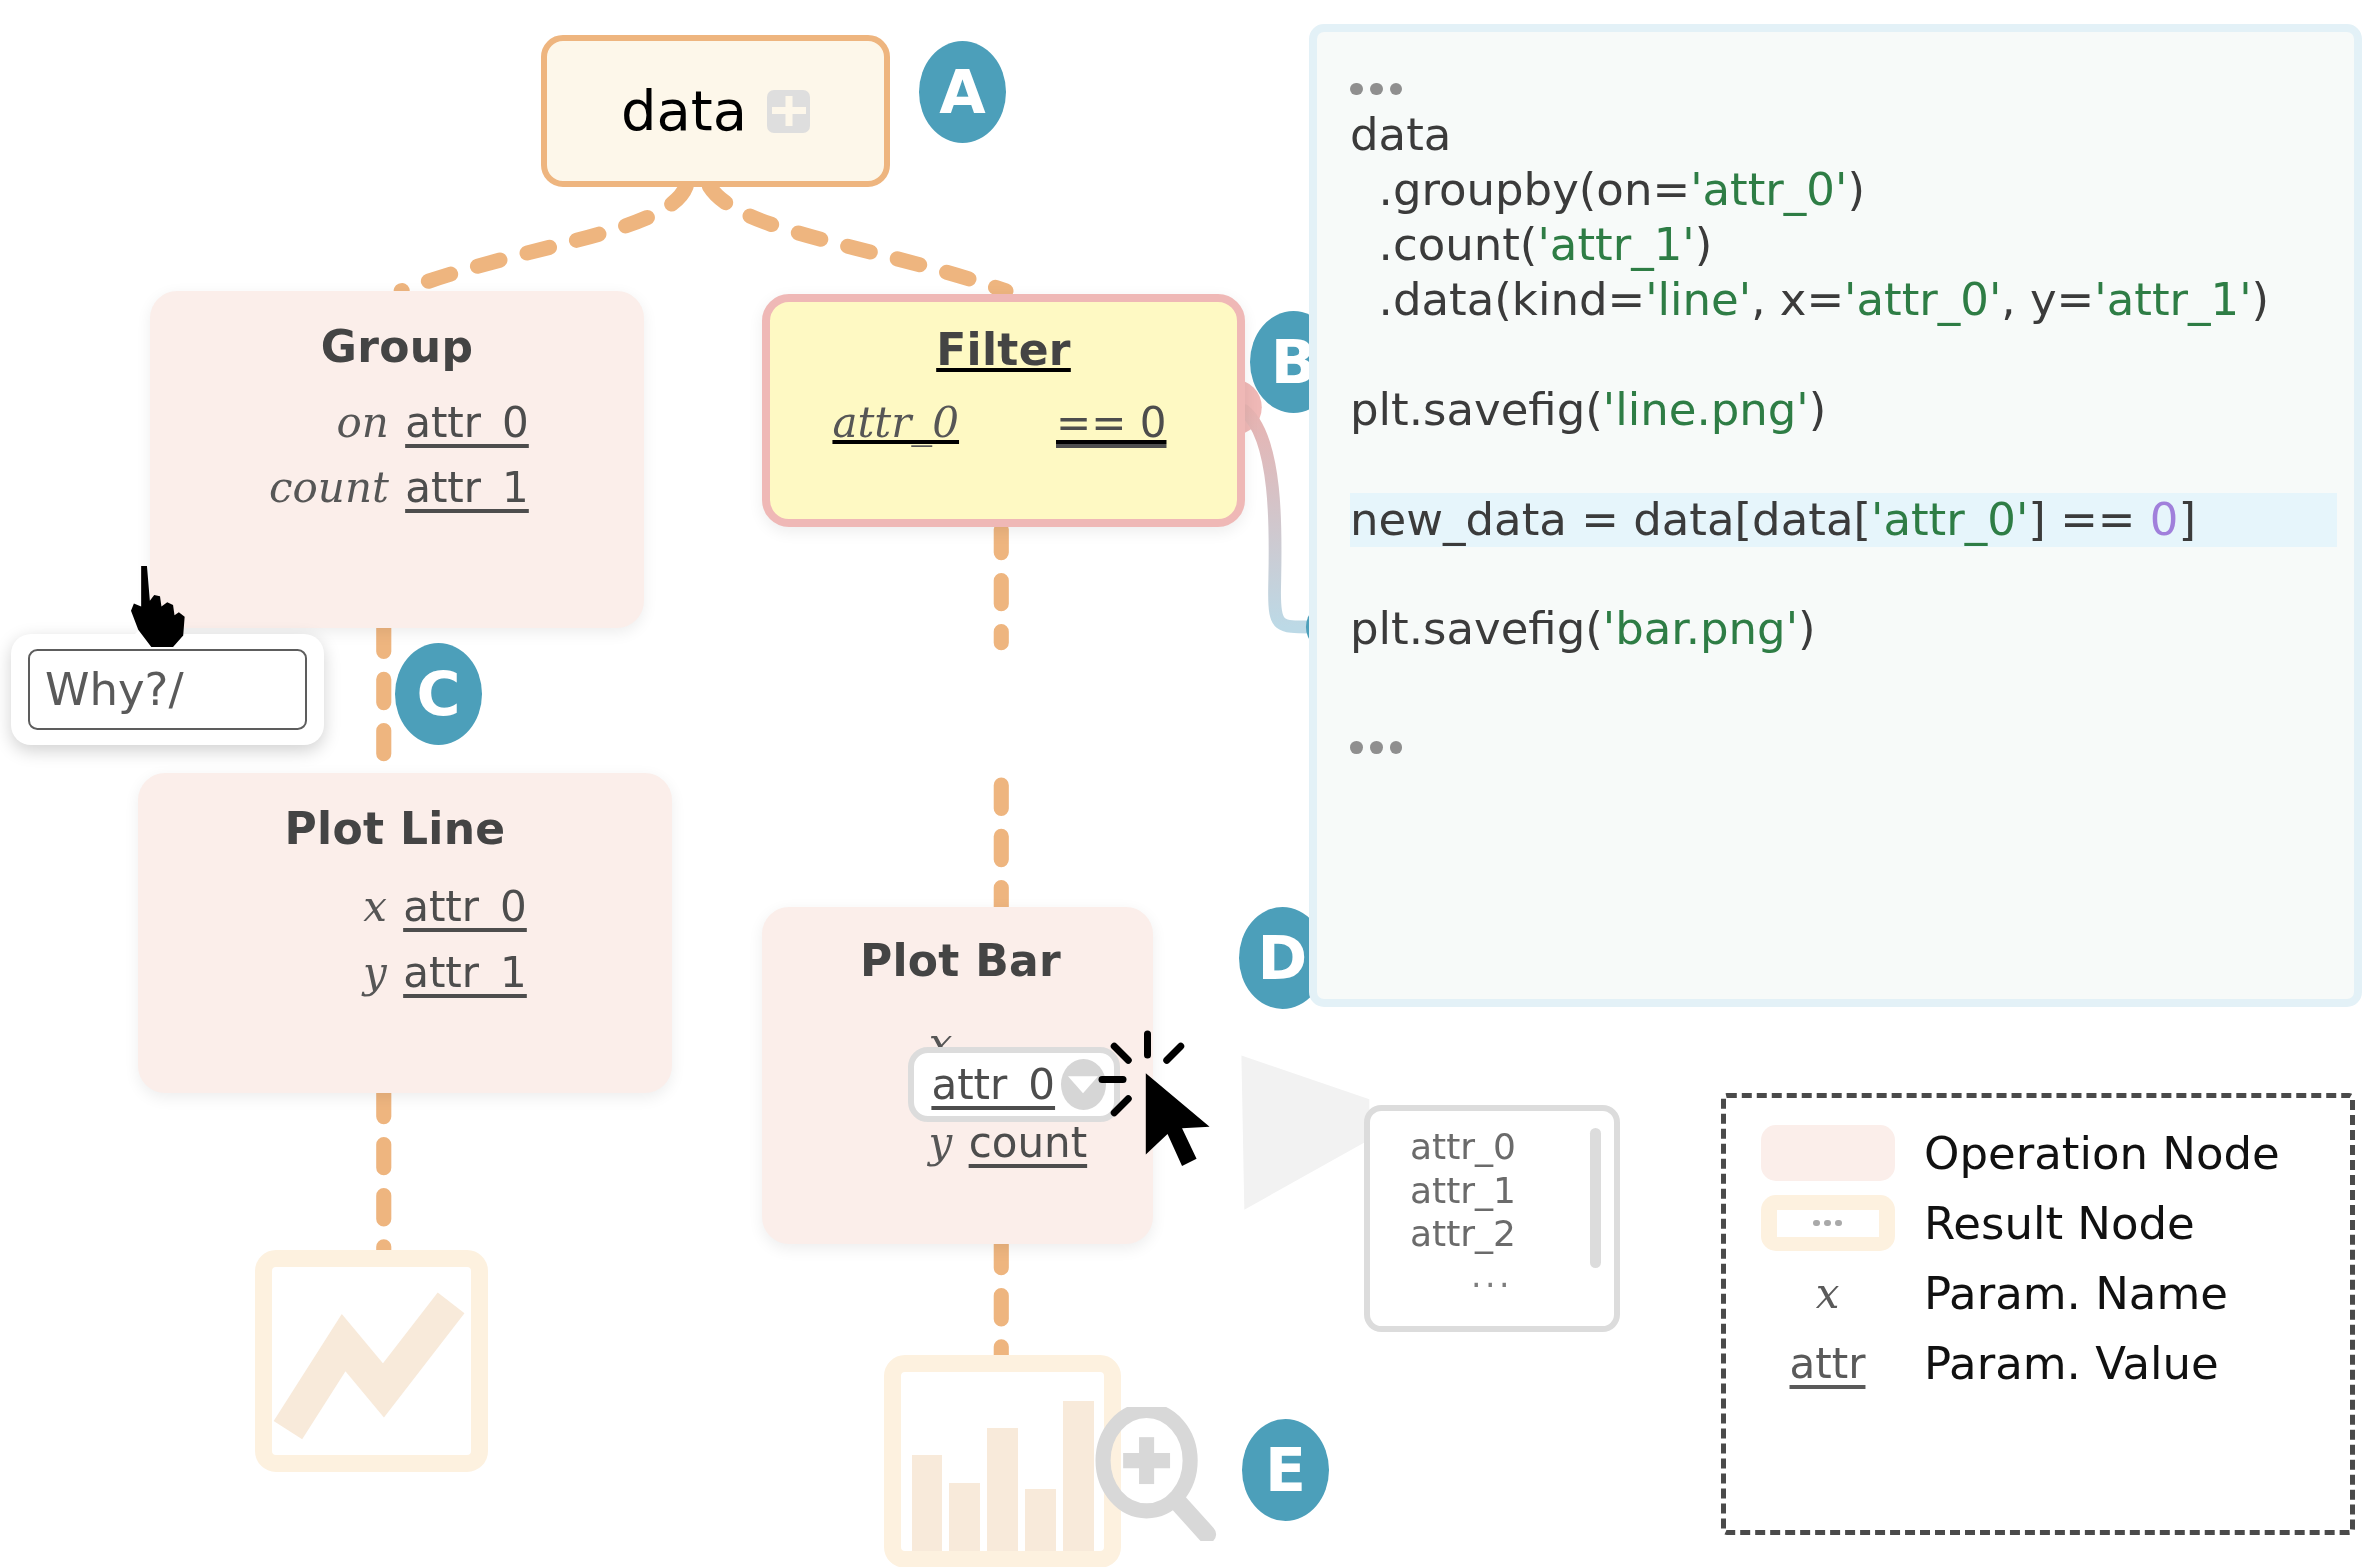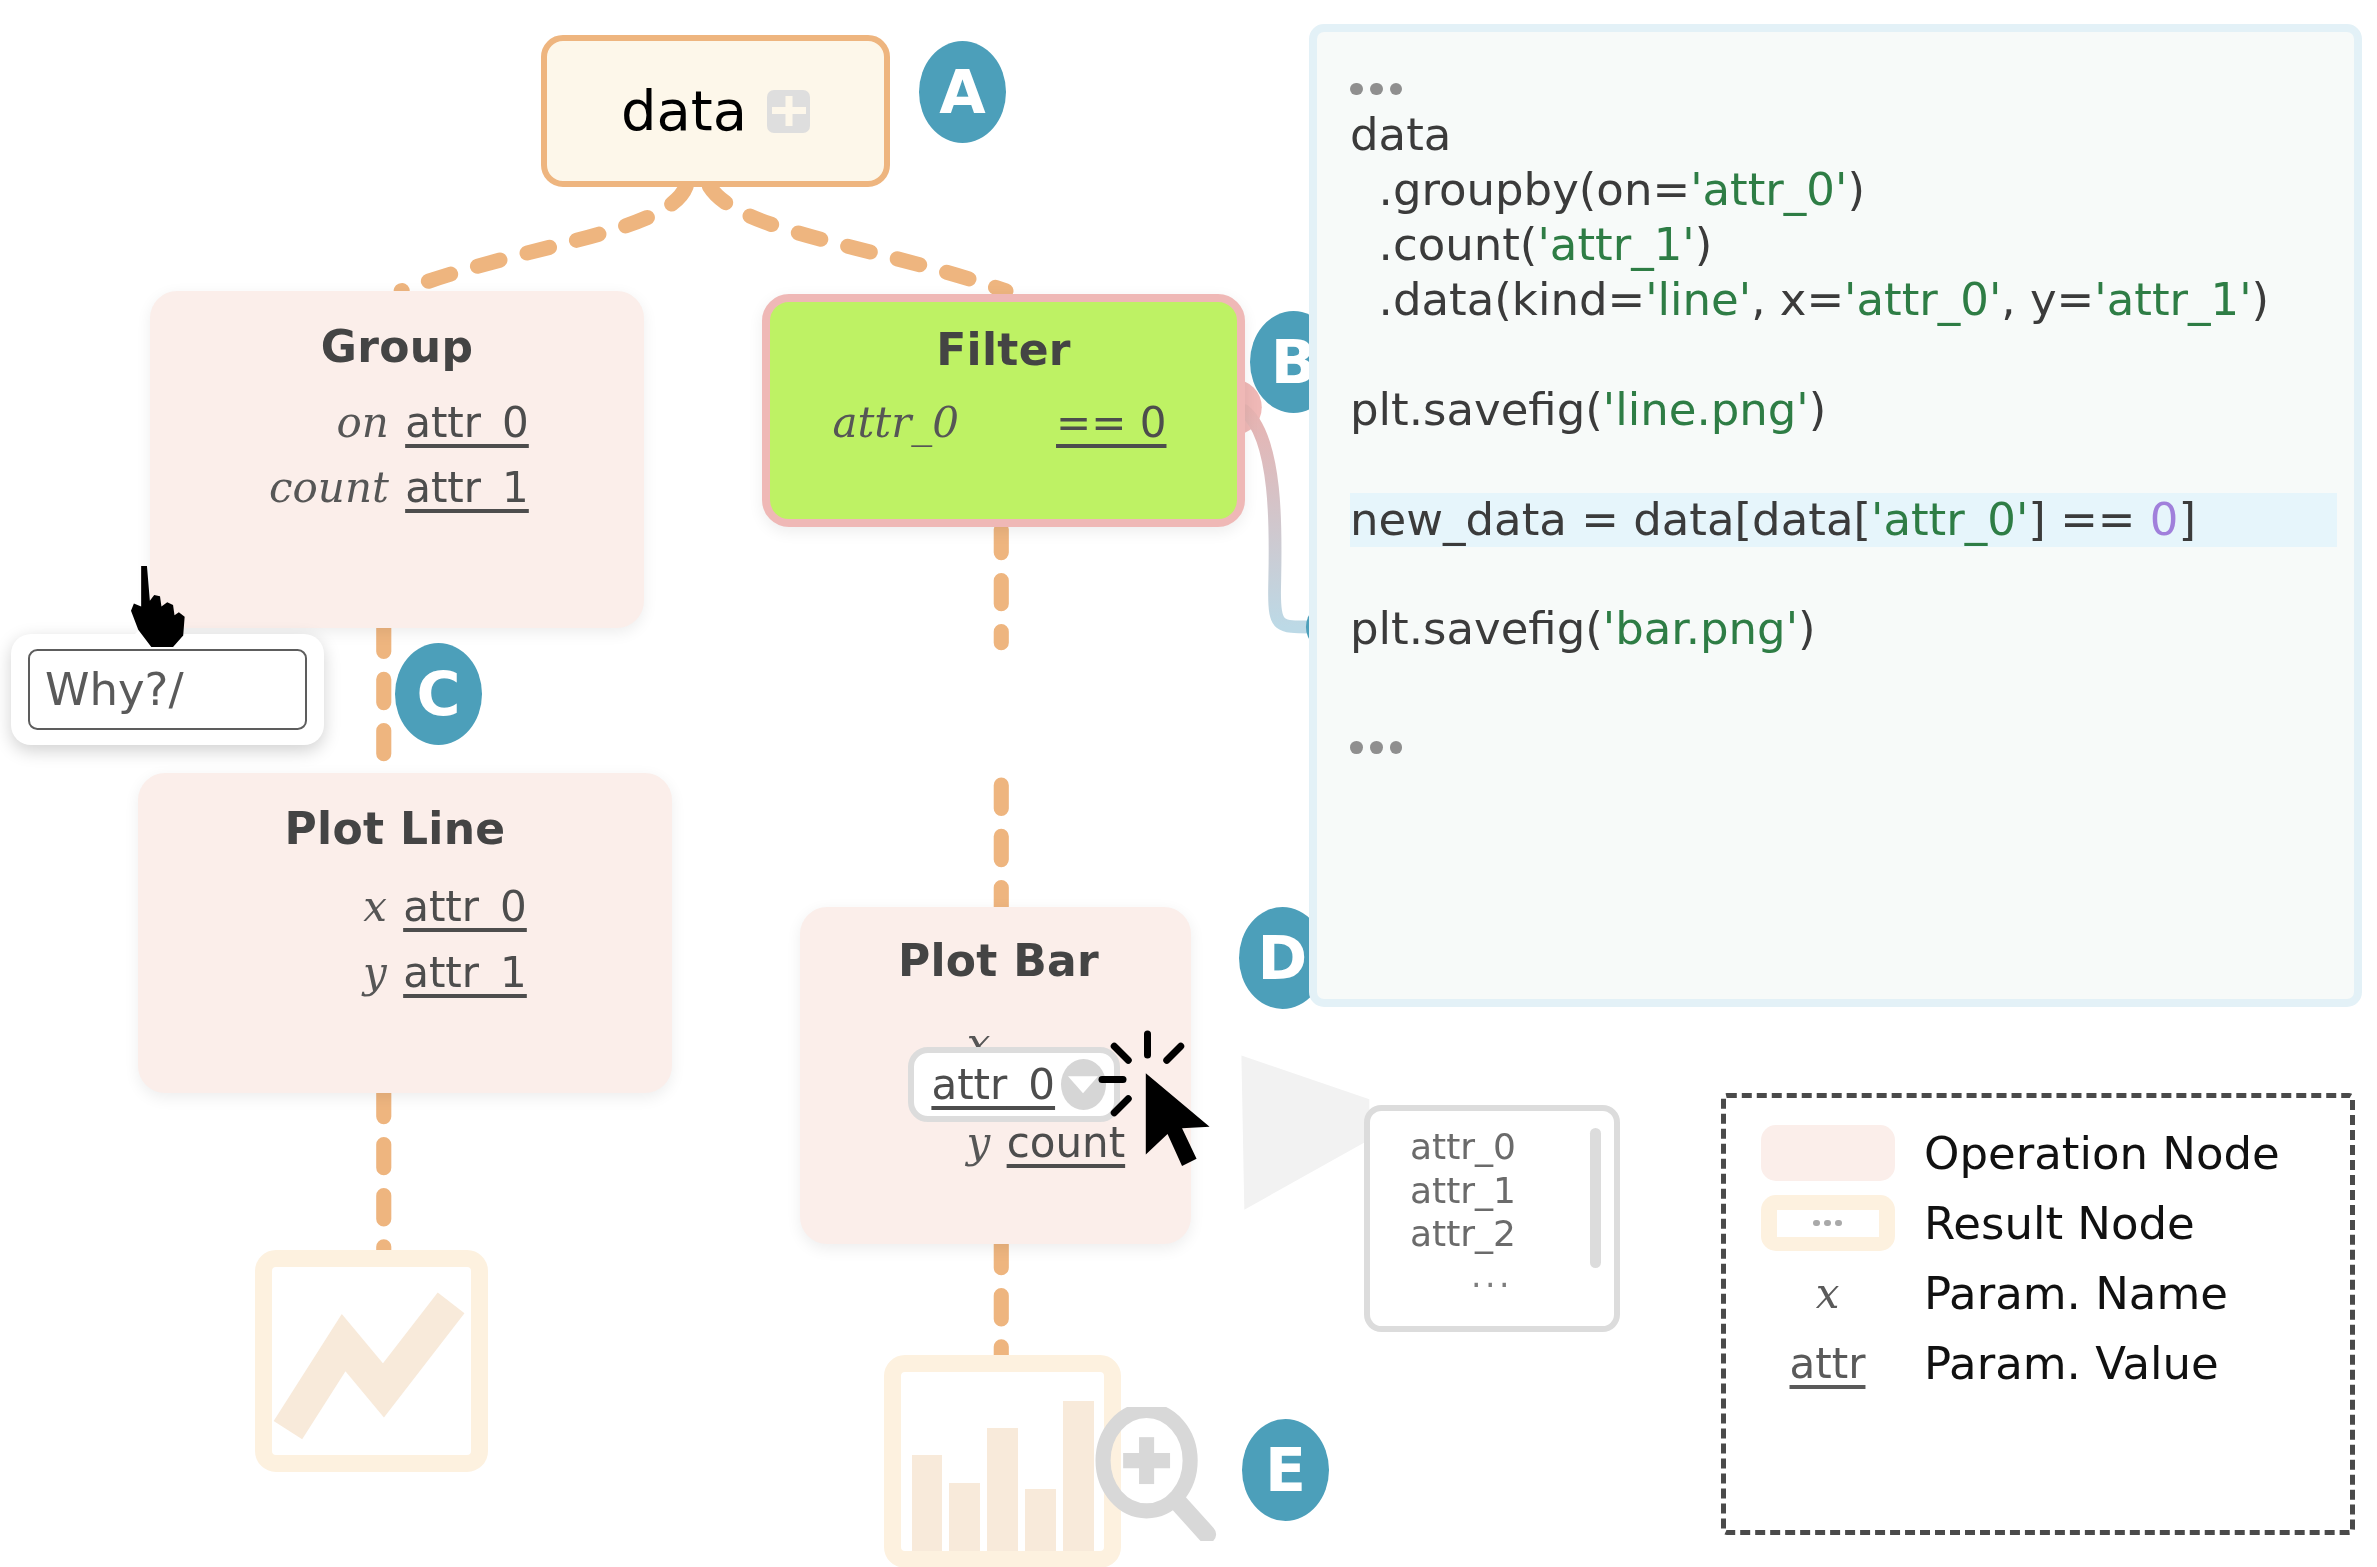--- a/index.html
+++ b/index.html
@@ -38,21 +38,22 @@
     width: 34px; height: 7px; background: #fdf7ea;
   }
 
   .op-node {
     background: #fbeeea;
     border-radius: 27px;
     box-shadow: 0 4.7px 15px rgba(0,0,0,.07);
   }
   .op-node.highlight {
     border: 8.1px solid #efb8b6;
-    background: #bef264;
+    background: #fef9c3;
+    text-decoration: underline;
   }
   .op-title {
     text-align: center; font-weight: bold; font-size: 44px;
     color: #444; letter-spacing: 0.3px; font-family: "DejaVu Sans", sans-serif;
   }
   .param-row {
     display: grid; grid-template-columns: 1fr 1fr;
     align-items: center; column-gap: 16.3px;
   }
   .param-name {
@@ -282,21 +283,21 @@
     </div>
   </div>
 
   <div class="result-node" style="left:255px; top:1250px; width:233px; height:222px;">
     <svg class="spark-line" viewBox="0 0 100 100" preserveAspectRatio="none">
       <polyline points="8,82 36,38 56,62 90,18" fill="none" stroke="#f8eada" stroke-width="17" stroke-linejoin="miter"></polyline>
     </svg>
   </div>
 
 
-  <div class="node op-node" style="left:800px; top:907px; width:391px; height:337px; padding:28px 28px 0 34px;">
+  <div class="node op-node" style="left:762px; top:907px; width:391px; height:337px; padding:28px 28px 0 34px;">
     <div class="op-title">Plot Bar</div>
     <div class="param-row" style="margin-top:33px;">
       <div class="param-name">x</div>
       <div class="param-val" style="visibility:hidden;">attr_0</div>
     </div>
     <div class="param-row" style="margin-top:50px;">
       <div class="param-name">y</div>
       <div class="param-val">count</div>
     </div>
   </div>

